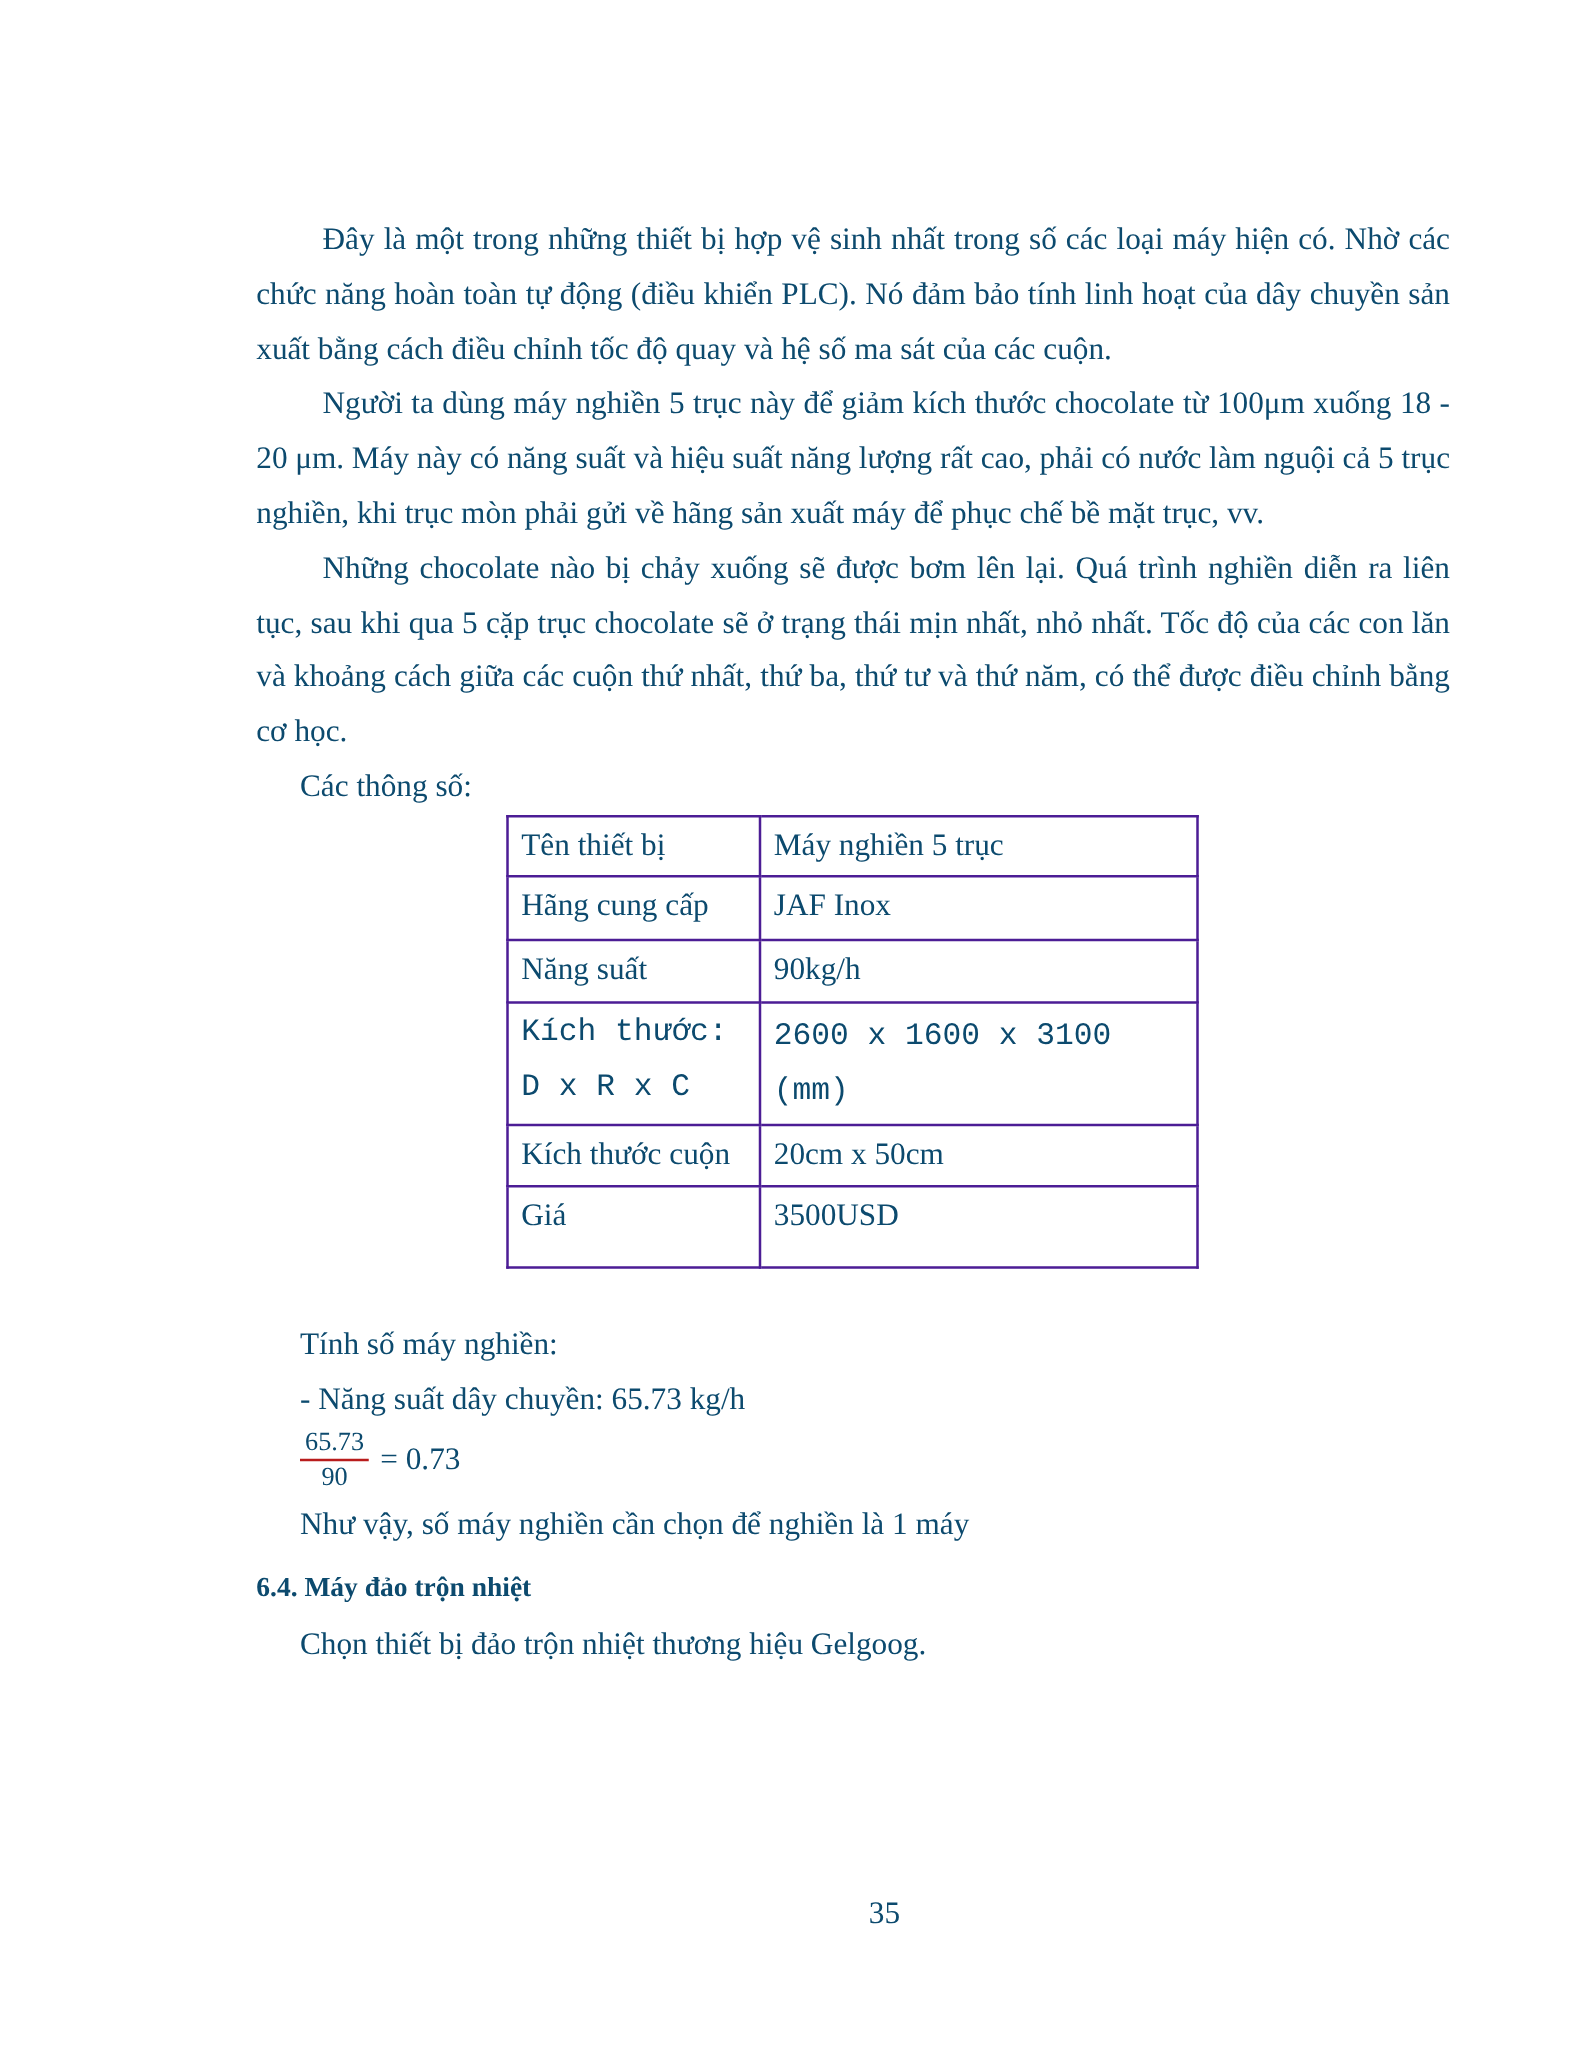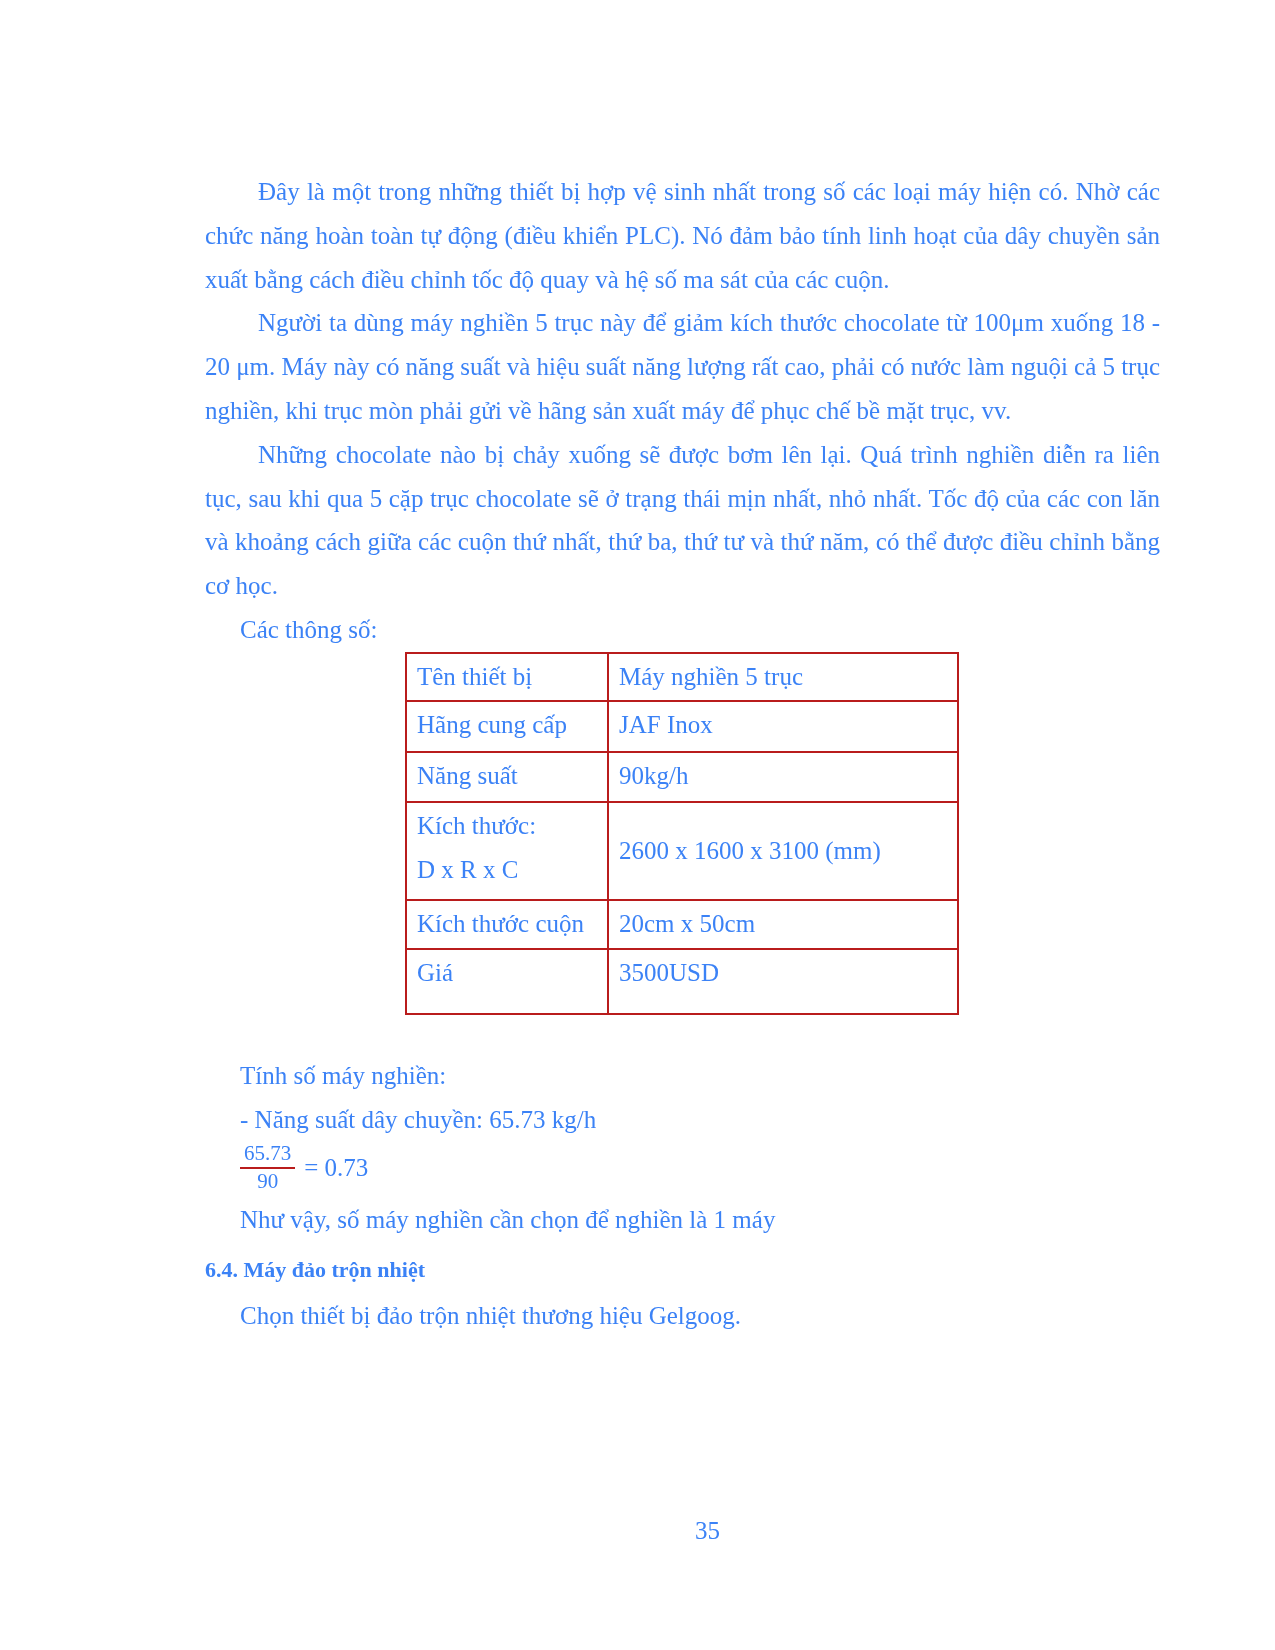--- a/index.html
+++ b/index.html
@@ -3,21 +3,21 @@
 <meta charset="utf-8">
 <style>
   * { margin: 0; padding: 0; box-sizing: border-box; }
   html, body { background: #888; }
   .page {
     position: relative;
     width: 1275px;
     height: 1650px;
     margin: 0 auto;
     background: #ffffff;
-    color: #3b82f6;
+    color: #0c4a6e;
     font-family: "Liberation Serif", "DejaVu Serif", serif;
     overflow: hidden;
   }
   .content {
     position: absolute;
     left: 205px;
     top: 170px;
     width: 955px;
     font-size: 25px;
     line-height: 43.8px;
@@ -40,34 +40,34 @@
 
   
   table.spec {
     border-collapse: collapse;
     table-layout: fixed;
     margin-left: 200px;
     width: 552px;
     margin-top: 0;
   }
   table.spec td {
-    border: 2px solid #b91c1c;
+    border: 2px solid #4c1d95;
     font-size: 25px;
     line-height: 44px;
     vertical-align: top;
     padding: 1px 8px 1px 10px;
     overflow: hidden;
   }
   table.spec col.c1 { width: 202px; }
   table.spec col.c2 { width: 350px; }
   table.spec td.lbl { white-space: pre-line; }
   table.spec tr:nth-child(1) { height: 47px; }
   table.spec tr:nth-child(2) { height: 51px; }
   table.spec tr:nth-child(3) { height: 50px; }
-  table.spec tr:nth-child(4) { height: 98px; }
+  table.spec tr:nth-child(4) { height: 98px; font-family: Liberation Mono, monospace; }
   table.spec tr:nth-child(5) { height: 49px; }
   table.spec tr:nth-child(6) { height: 65px; }
   table.spec tr:nth-child(7) { height: 47px; }
   table.spec tr:nth-child(4) td.val { vertical-align: middle; }
 
   .below { margin-top: 39px; }
   .lh44 { line-height: 44px; }
 
   
   .eqline {

